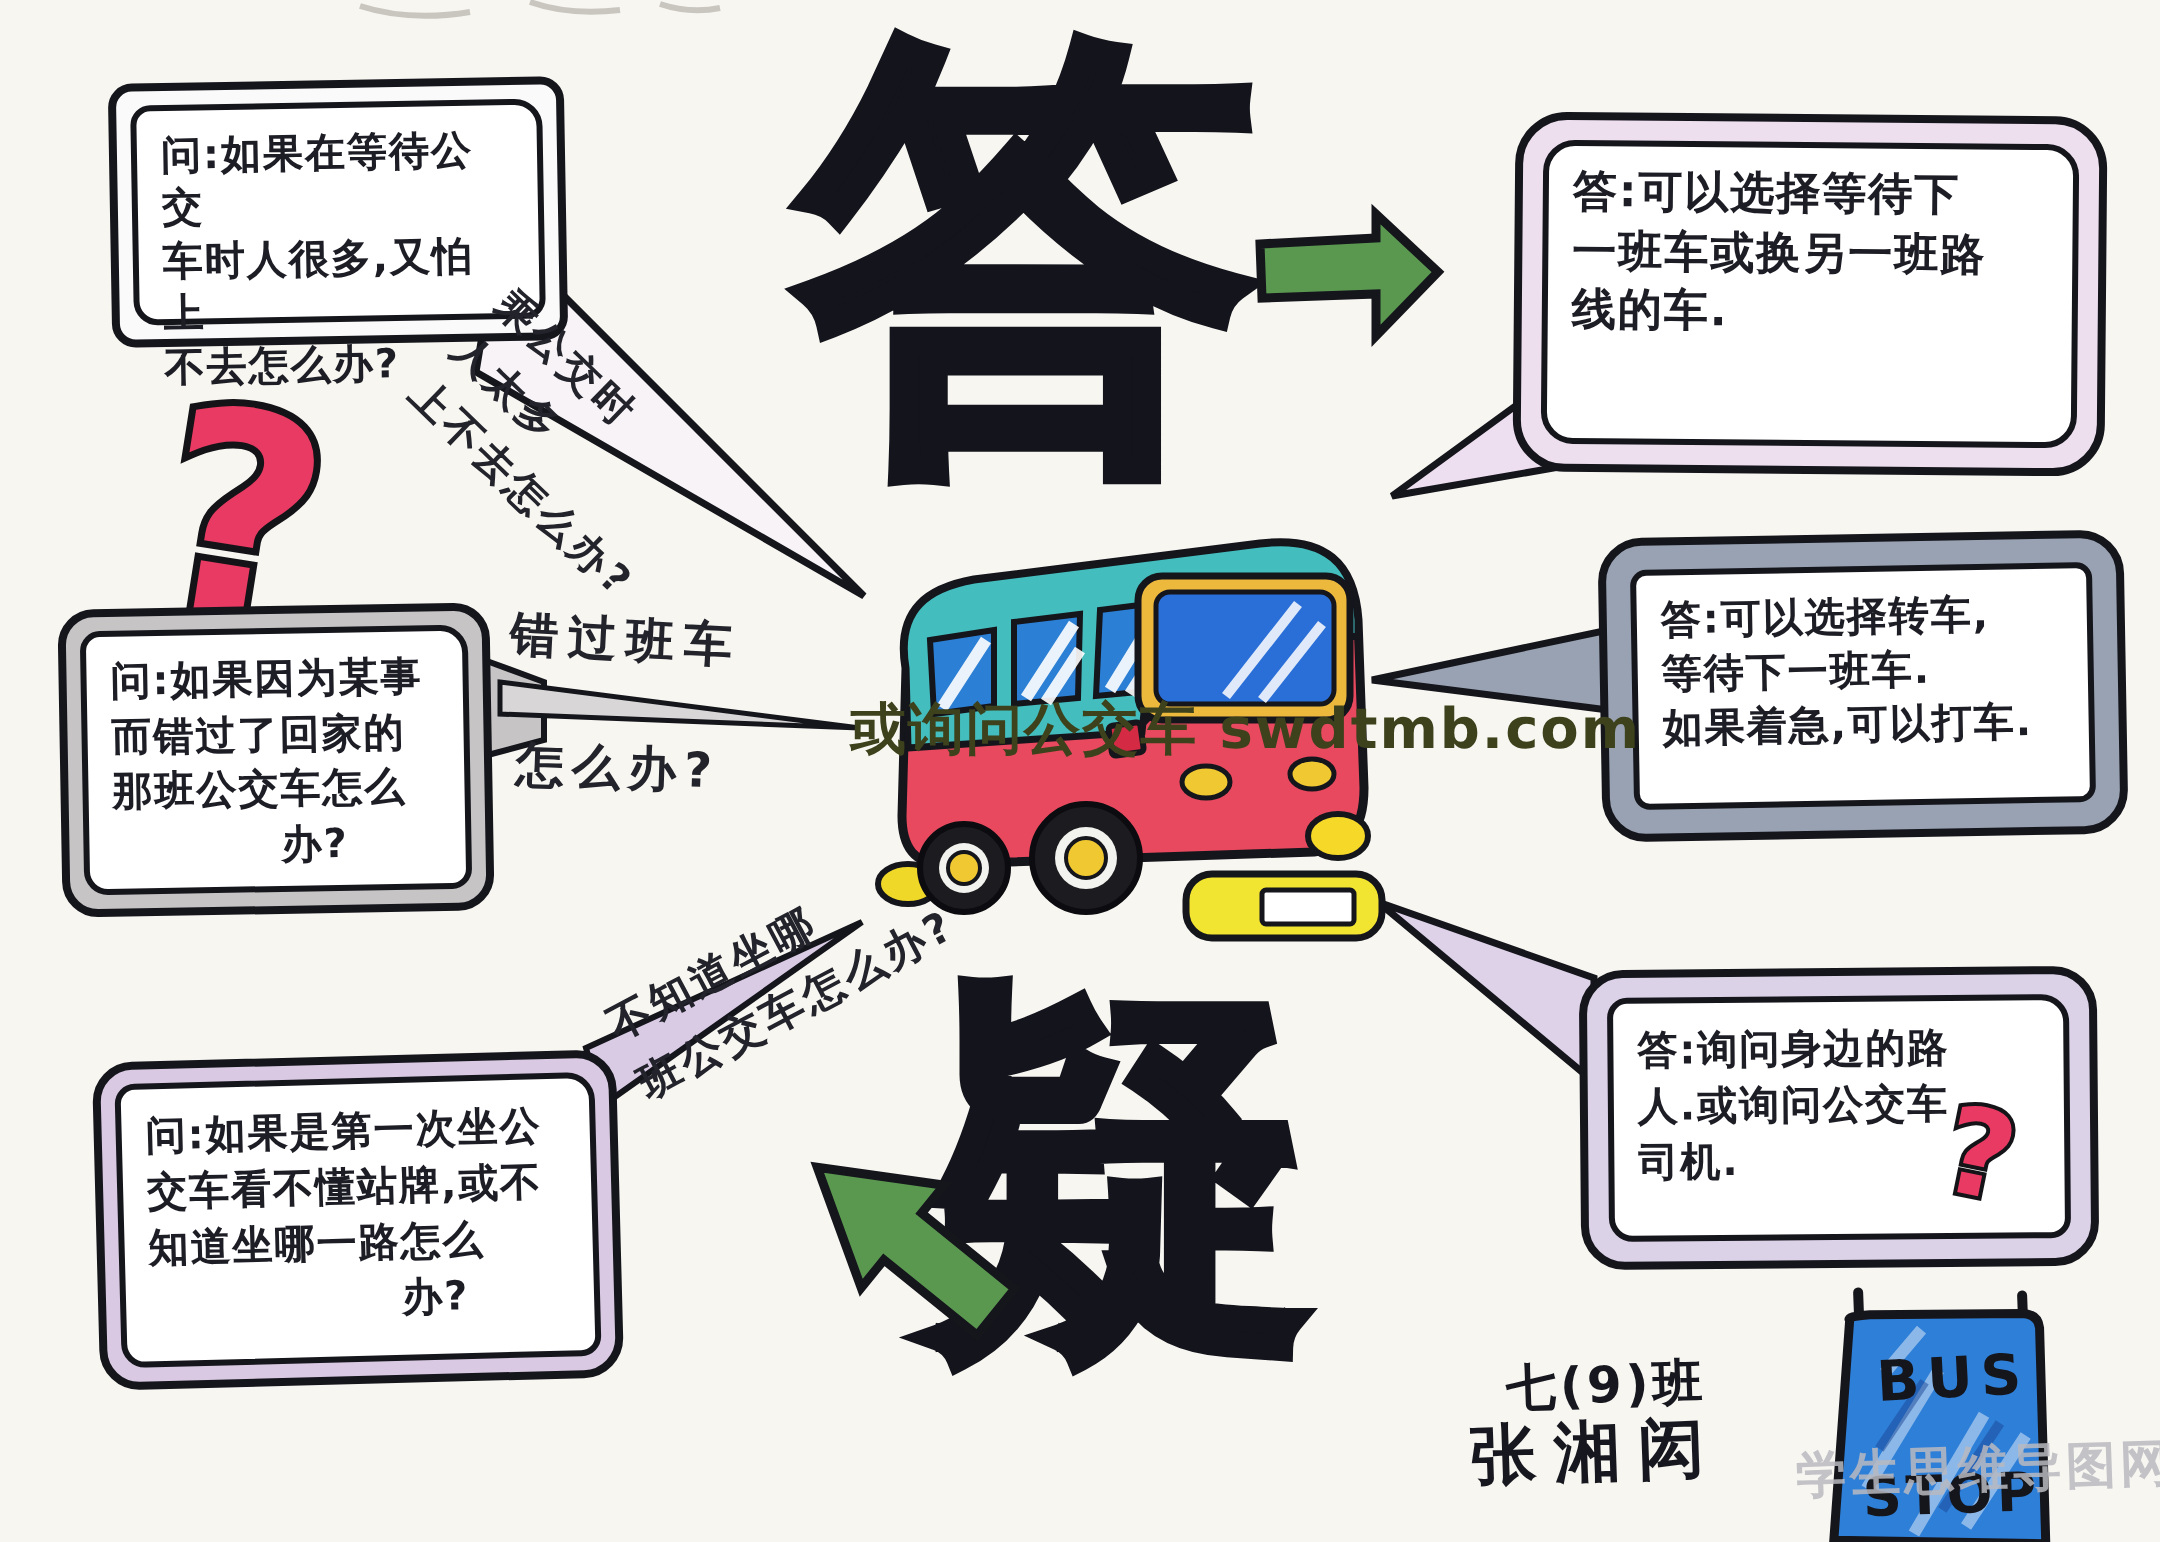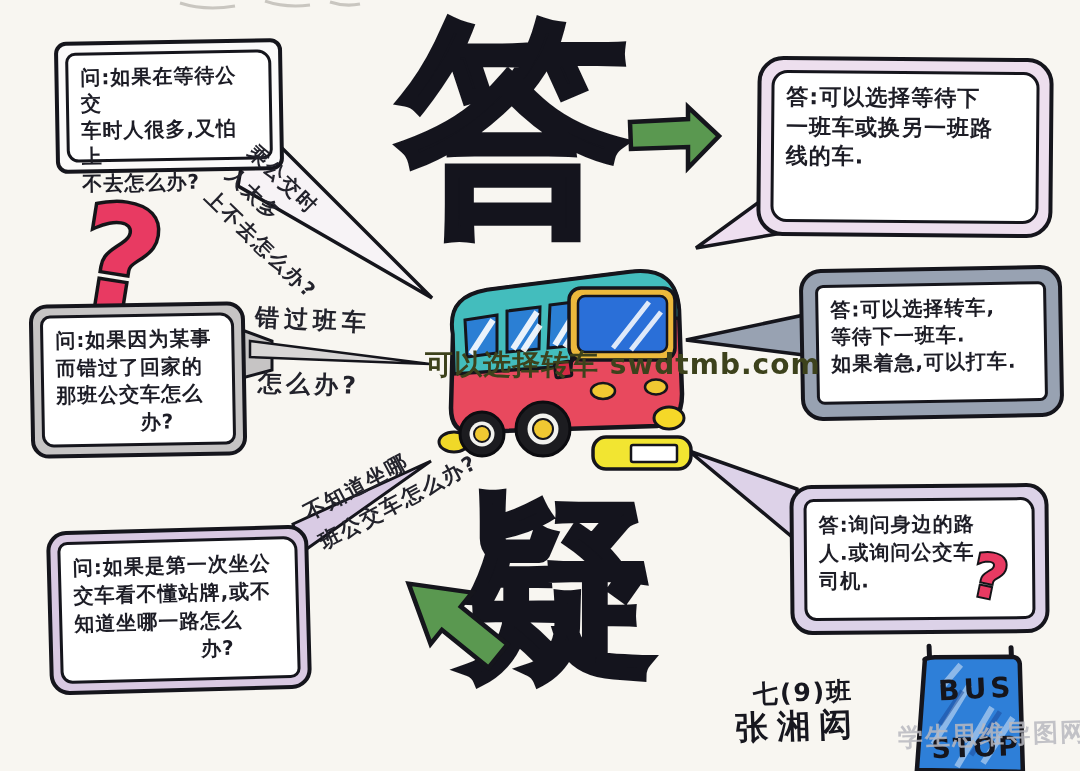--- a/index.html
+++ b/index.html
@@ -181,21 +181,21 @@
   <div class="branch-label" style="left:262px;top:138px;font-size:20px;transform:rotate(44deg);transform-origin:0 0;">乘公交时
 人太多
 上不去怎么办?</div>
 
   <div class="branch-label" style="left:255px;top:302px;font-size:24px;letter-spacing:5px;transform:rotate(3deg)">错过班车</div>
   <div class="branch-label" style="left:258px;top:366px;font-size:24px;letter-spacing:4px;transform:rotate(2deg)">怎么办?</div>
 
   <div class="branch-label" style="left:298px;top:500px;font-size:21px;transform:rotate(-28deg);transform-origin:0 0;">不知道坐哪
 班公交车怎么办?</div>
 
-  <div class="watermark-center">可以选择转车 swdtmb.com</div>
+  <div class="watermark-center">或询问公交车 swdtmb.com</div>
   <div class="watermark-corner">学生思维导图网</div>
 
   <div class="signature-line" style="left:753px;top:676px;font-size:25px;letter-spacing:2px;transform:rotate(-2deg)">七(9)班</div>
   <div class="signature-line" style="left:735px;top:704px;font-size:33px;letter-spacing:9px;transform:rotate(-2deg)">张湘闳</div>
 
   <div class="abs" style="left:912px;top:645px;z-index:4;transform:rotate(1deg)">
     <svg width="118" height="126" viewBox="0 0 118 126">
       <path d="M16,2 L17,20 M98,2 L99,20" stroke="#15151c" stroke-width="5" stroke-linecap="round"></path>
       <path d="M12,16 Q10,14 22,13 L98,11 Q106,11 107,18 L112,126 L6,126 Z" fill="#2e7fd8" stroke="#15151c" stroke-width="4.5"></path>
       <path d="M22,100 L57,40 M46,122 L80,62 M72,118 L101,72 M30,42 L48,20" stroke="rgba(255,255,255,0.45)" stroke-width="6" fill="none"></path>

